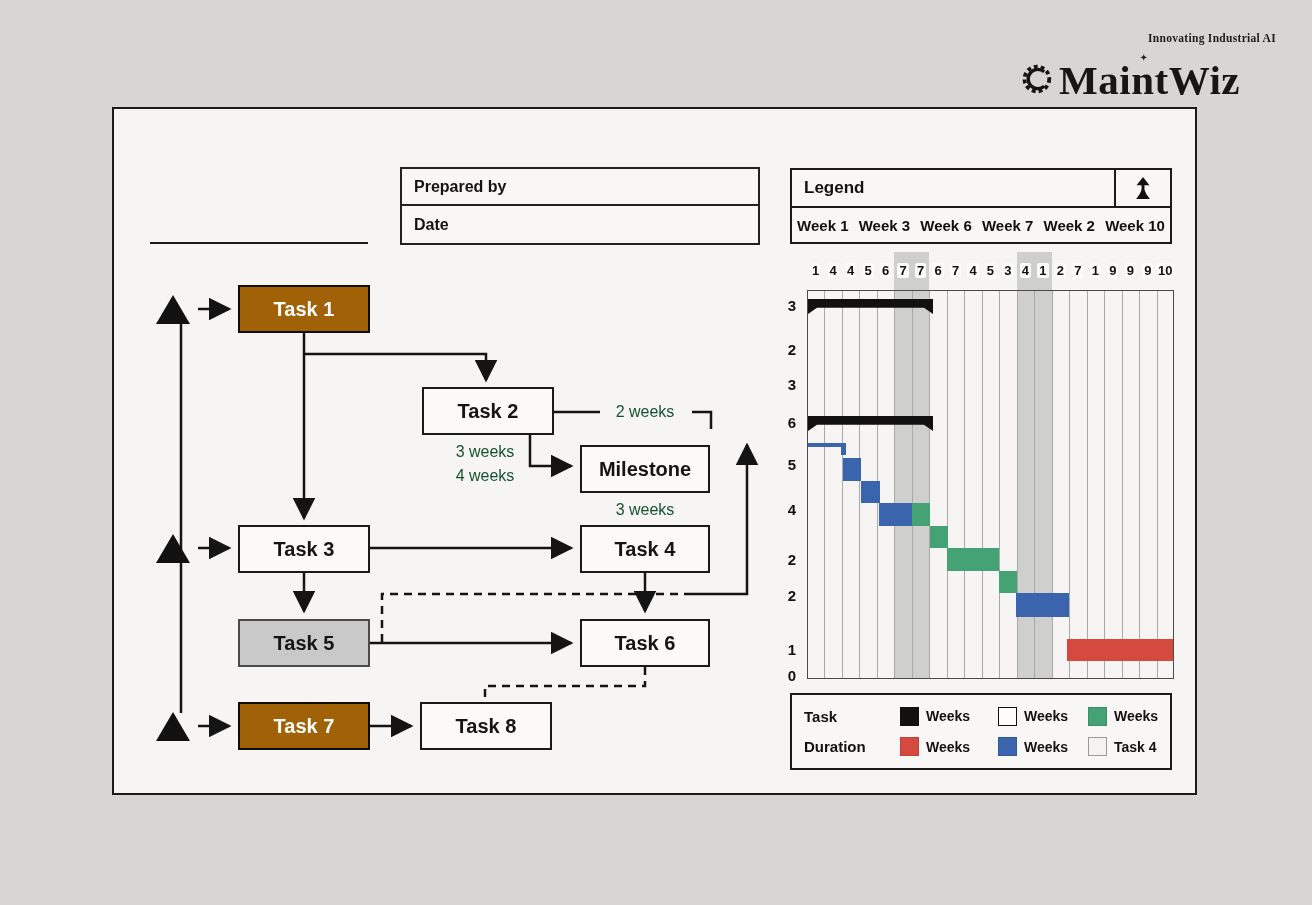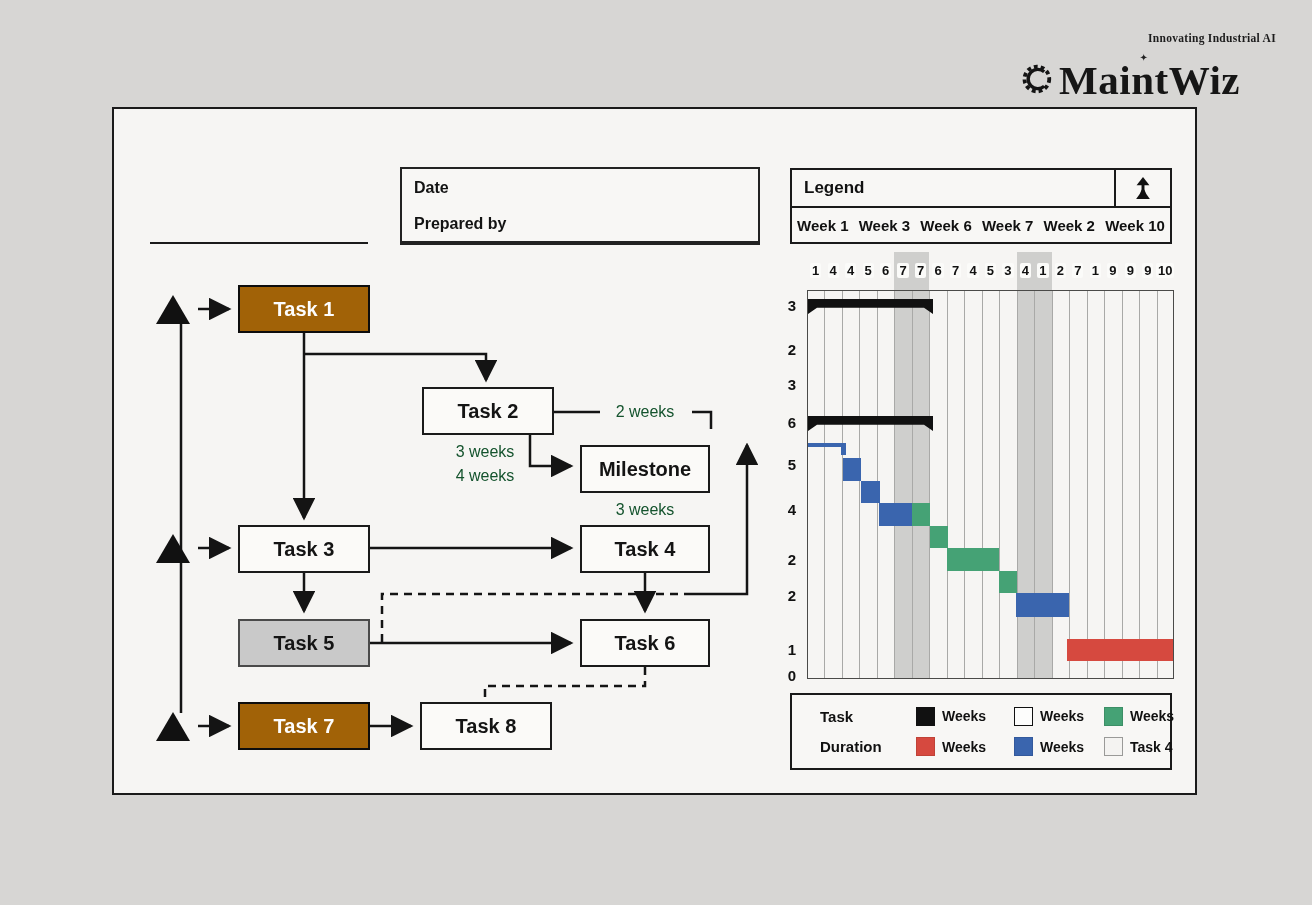--- a/index.html
+++ b/index.html
@@ -51,21 +51,21 @@
   .gantt .numrow{position:absolute;left:0;top:0;width:367px;height:38px;}
   .gantt .num{position:absolute;top:8px;height:20px;display:flex;align-items:center;justify-content:center;
               font-size:13px;font-weight:700;color:#111;}
   .gantt .num i{font-style:normal;background:#fbfbf9;padding:0 2px;border-radius:2px;}
   .grid{position:absolute;left:0;top:38px;width:367px;height:389px;border:1.5px solid #4a4a48;}
   .grid .col{position:absolute;top:0;height:100%;border-right:1px solid #a9a9a7;}
   .bar{position:absolute;}
   .bar.summary{clip-path:polygon(0 0,100% 0,100% 100%,calc(100% - 9px) 58%,9px 58%,0 100%);}
   
   .bottom-legend{position:absolute;left:676px;top:584px;width:382px;height:77px;border:2px solid #1a1a1a;background:#f8f7f5;
-                 display:grid;grid-template-columns:96px 98px 90px auto;grid-template-rows:1fr 1fr;align-items:center;padding:6px 28px;}
+                 display:grid;grid-template-columns:96px 98px 90px auto;grid-template-rows:1fr 1fr;align-items:center;padding:6px 12px;}
   .bl-label{font-size:15px;font-weight:700;color:#111;}
   .bl-item{display:flex;align-items:center;gap:7px;}
   .bl-item .sw{width:19px;height:19px;border:1.5px solid transparent;}
   .bl-item .lb{font-size:14px;font-weight:700;color:#111;}
 </style>
 </head>
 <body>
 
 <div class="logo-block">
   <div class="logo">
@@ -77,22 +77,22 @@
     <span class="sparkles">✦</span>
   </div>
   <div class="tagline">Innovating Industrial AI</div>
 </div>
 
 <div class="panel">
 
   <div class="project-underline"></div>
 
   <div class="prepared-box">
+    <div class="prepared-row first">Prepared by</div>
     <div class="prepared-row">Date</div>
-    <div class="prepared-row first">Prepared by</div>
   </div>
 
   <div class="legend-box">
     <div class="legend-top">
       <div class="legend-title">Legend</div>
       <div class="legend-iconcell">
         <svg width="22" height="24" viewBox="0 0 24 26">
           <polygon points="12,1 5,10 19,10" fill="#111"></polygon>
           <rect x="10.4" y="8" width="3.2" height="13" fill="#111"></rect>
           <path d="M4.5,25 Q9,20 10.5,15 L13.5,15 Q15,20 19.5,25 Z" fill="#111"></path>

